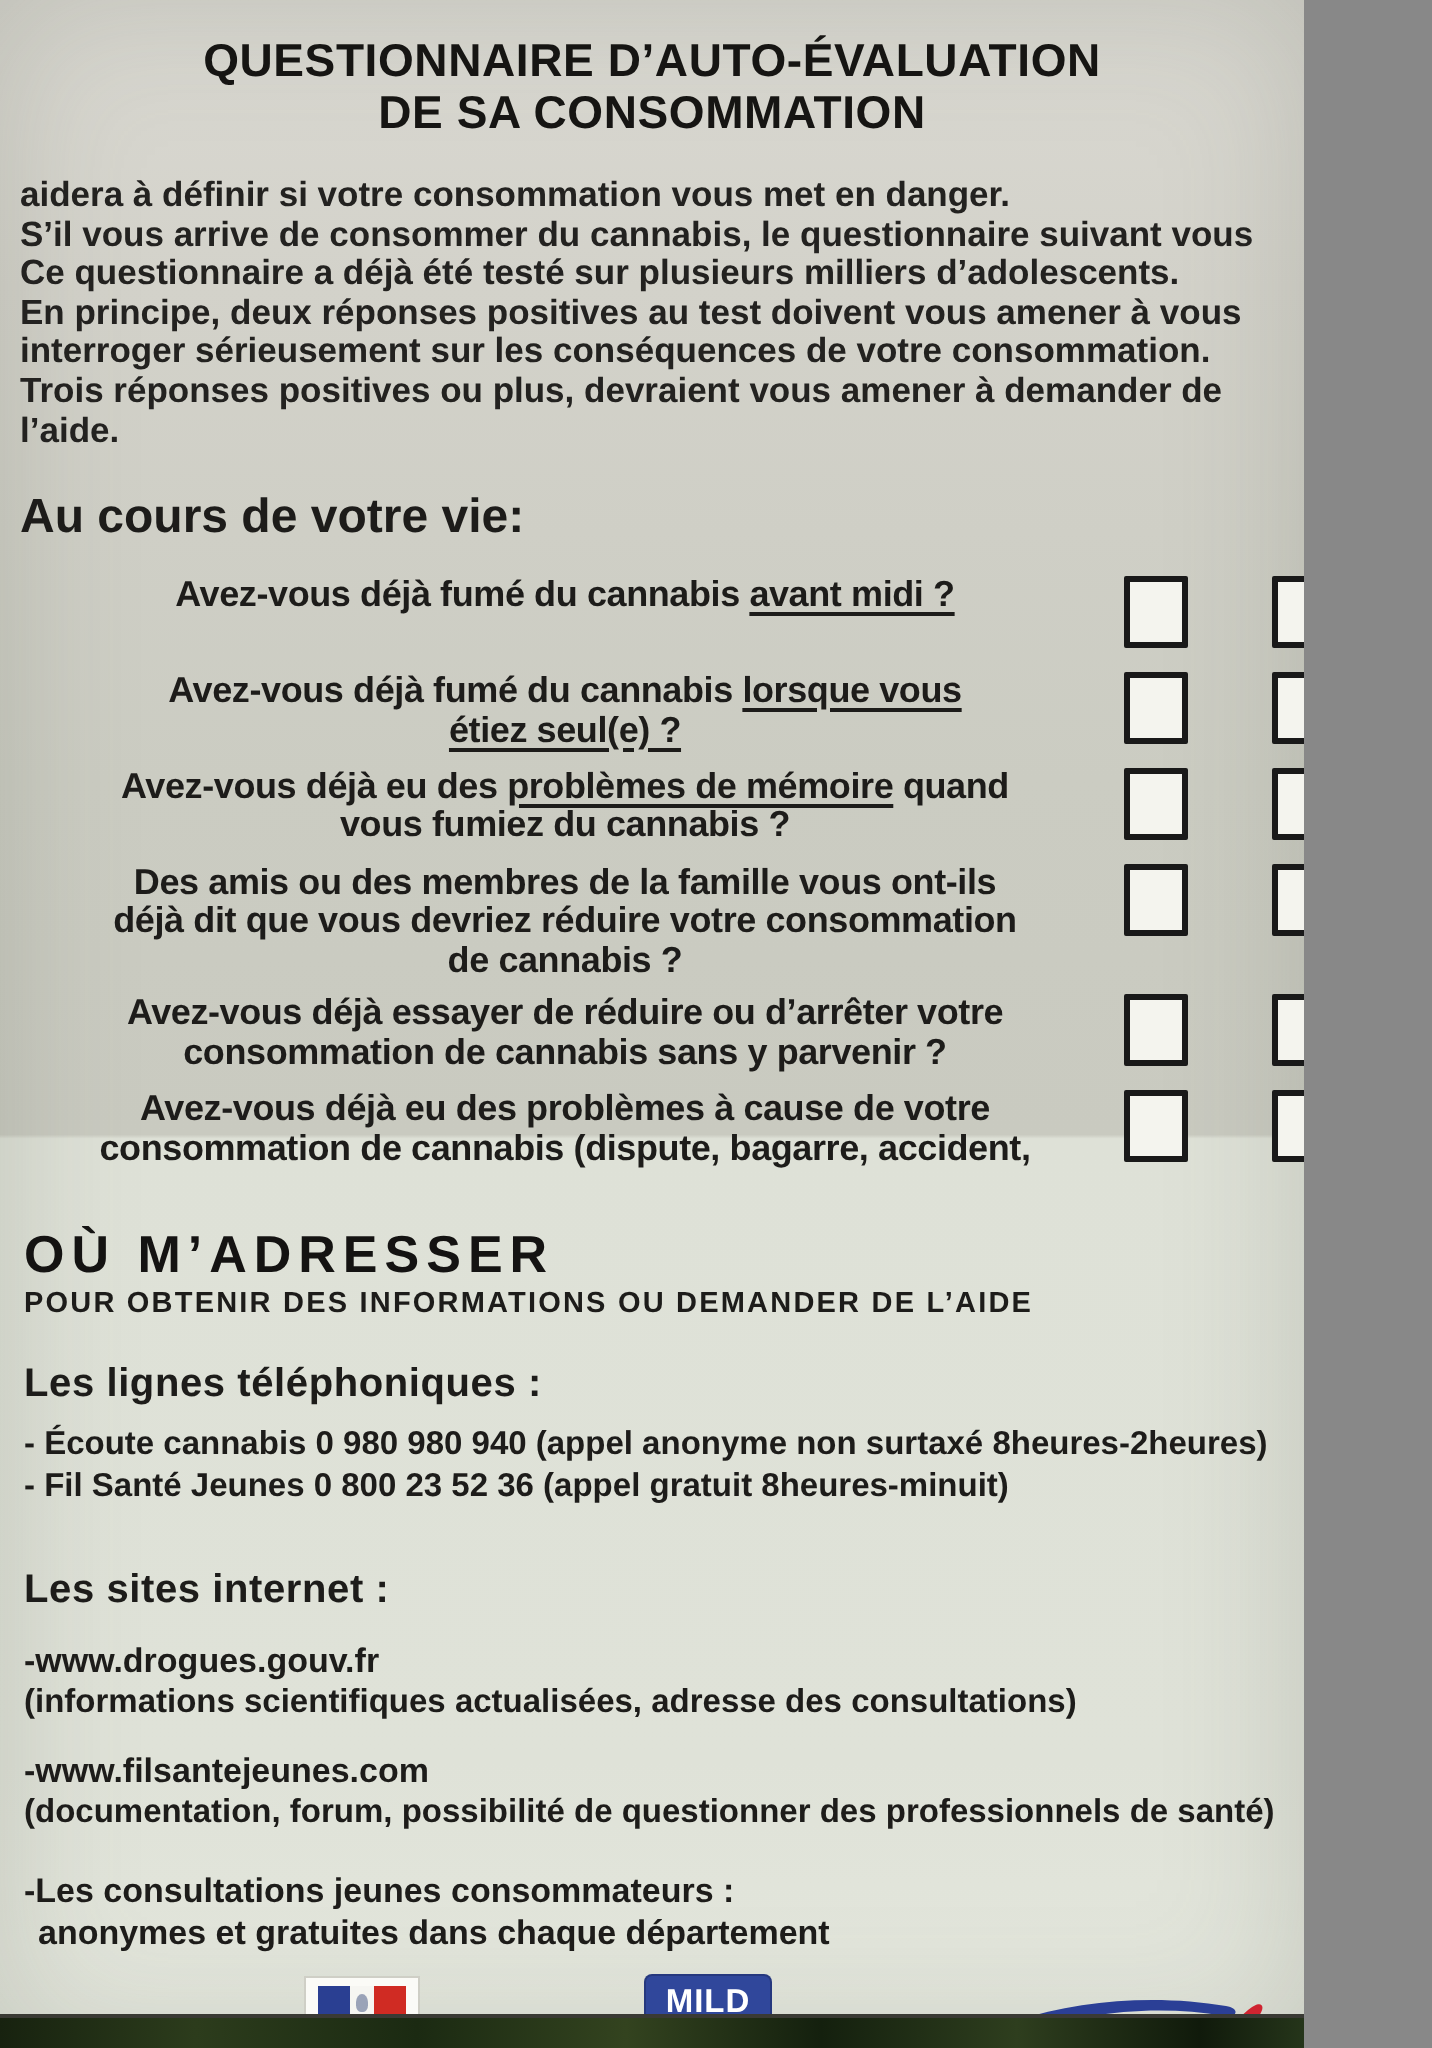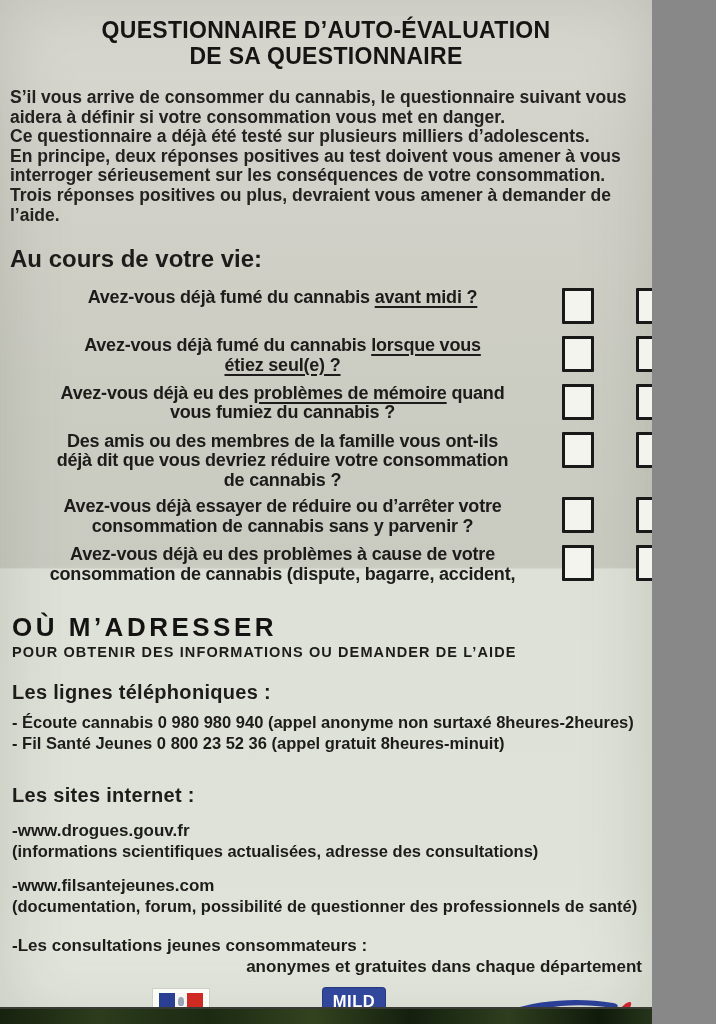--- a/index.html
+++ b/index.html
@@ -29,21 +29,21 @@
   
   .help{padding:10px 10px 0 12px;}
   .help-heading{font-size:26px;font-weight:900;letter-spacing:3.5px;color:#141312;line-height:1;}
   .help-sub{margin-top:4px;font-size:14.5px;font-weight:800;letter-spacing:1.1px;}
   .block-heading{margin-top:21px;font-size:20px;font-weight:800;letter-spacing:.3px;}
   .phone-list{margin-top:8px;font-size:16.5px;font-weight:700;line-height:1.3;}
   .sites-heading{margin-top:29px;}
   .site-block{margin-top:13px;font-size:16.5px;font-weight:700;line-height:1.25;}
   .site-url{font-size:17px;}
   .consult{margin-top:18px;font-size:17px;font-weight:700;line-height:1.25;}
-  .consult-l2{padding-left:7px;text-align:right;}
+  .consult-l2{padding-left:7px;}
   
   .logos{display:flex;align-items:flex-start;margin:11px 0 0 140px;height:80px;}
   .gov{width:60px;background:#fbfbf7;border:1px solid #cfcfc6;padding:3px 2px 4px;text-align:center;box-sizing:border-box;}
   .gov-flag{display:flex;height:17px;margin:1px 4px 2px;}
   .gov-flag .b{flex:1.1;background:#2a3f92;}
   .gov-flag .w{flex:.8;background:#f6f6f2;position:relative;}
   .gov-flag .w::after{content:"";position:absolute;left:20%;top:22%;width:58%;height:56%;border-radius:50% 50% 40% 40%;background:#9aa3b8;}
   .gov-flag .r{flex:1.1;background:#d02b23;}
   .gov-motto{font-size:3.6px;font-weight:700;color:#44434a;line-height:1.3;}
   .gov-republic{font-size:4.6px;font-weight:800;color:#2e2d35;}
@@ -63,26 +63,26 @@
     background:linear-gradient(90deg,#17220f,#2c3c1c 15%,#1b2a12 32%,#33431f 48%,#14200e 63%,#2e3e1e 78%,#101a0b 92%,#25351a);
     border-top:2px solid #3a3a34;}
 </style>
 </head>
 <body>
 
 <div class="sheet">
 
   <div class="title">
     <div>QUESTIONNAIRE D’AUTO-ÉVALUATION</div>
-    <div>DE SA QUESTIONNAIRE</div>
+    <div>DE SA CONSOMMATION</div>
   </div>
 
   <div class="intro">
+      <div>aidera à définir si votre consommation vous met en danger.</div>
       <div>S’il vous arrive de consommer du cannabis, le questionnaire suivant vous</div>
-      <div>aidera à définir si votre consommation vous met en danger.</div>
       <div>Ce questionnaire a déjà été testé sur plusieurs milliers d’adolescents.</div>
       <div>En principe, deux réponses positives au test doivent vous amener à vous</div>
       <div>interroger sérieusement sur les conséquences de votre consommation.</div>
       <div>Trois réponses positives ou plus, devraient vous amener à demander de l’aide.</div>
     </div>
 
   <div class="quiz">
     <div class="quiz-heading">Au cours de votre vie:</div>
     <div class="qlist">
         <div class="qrow mb14">

